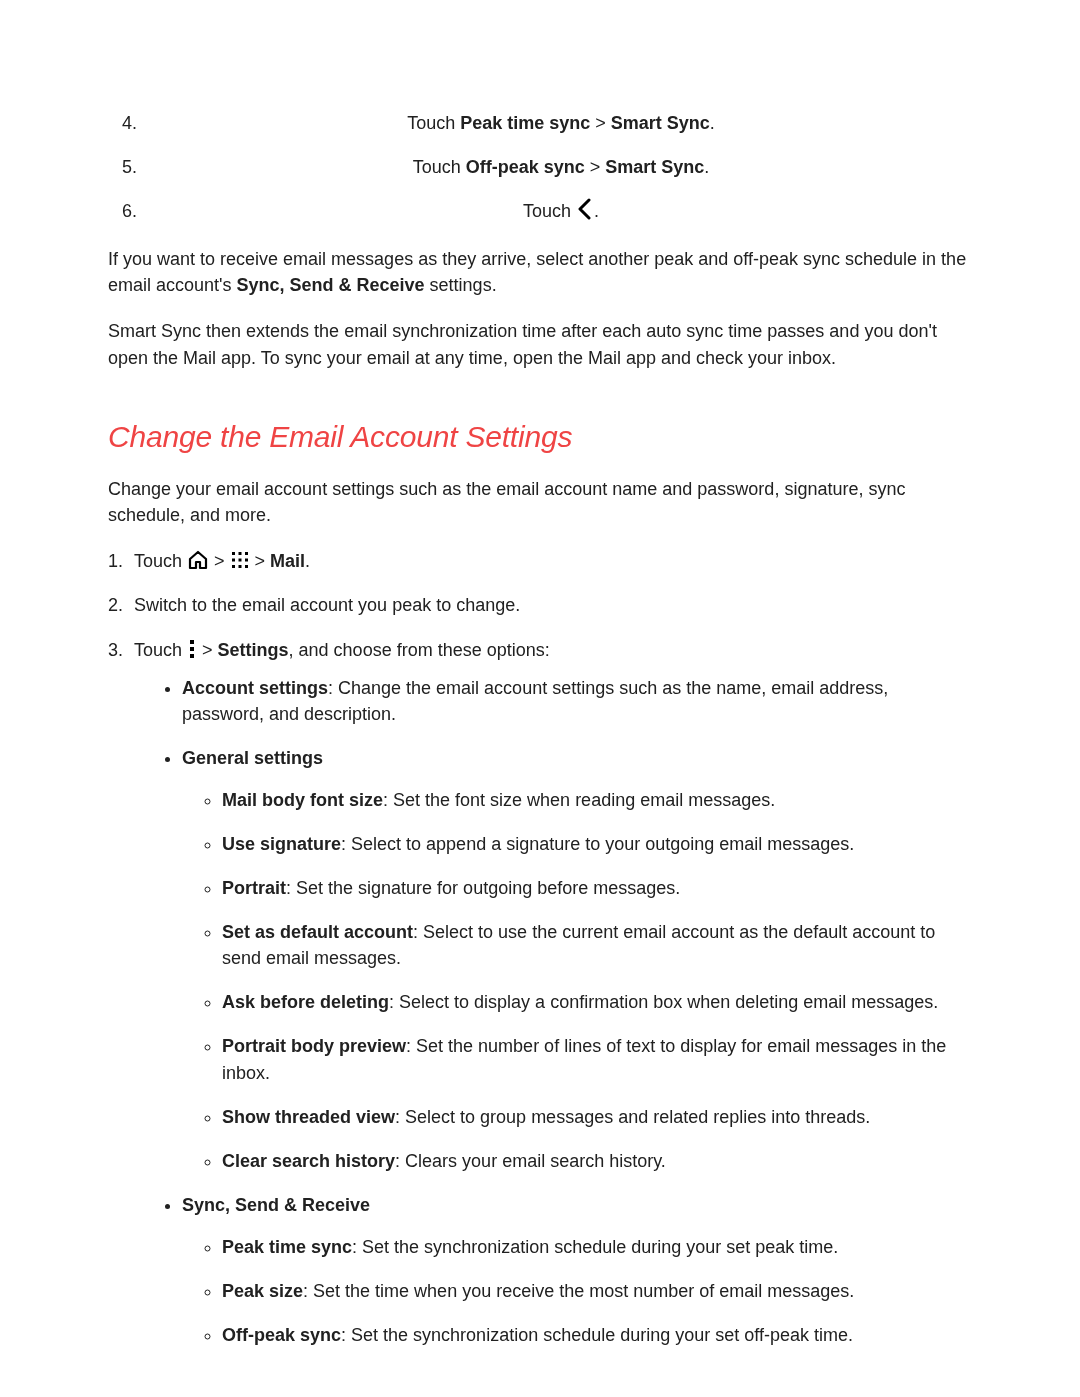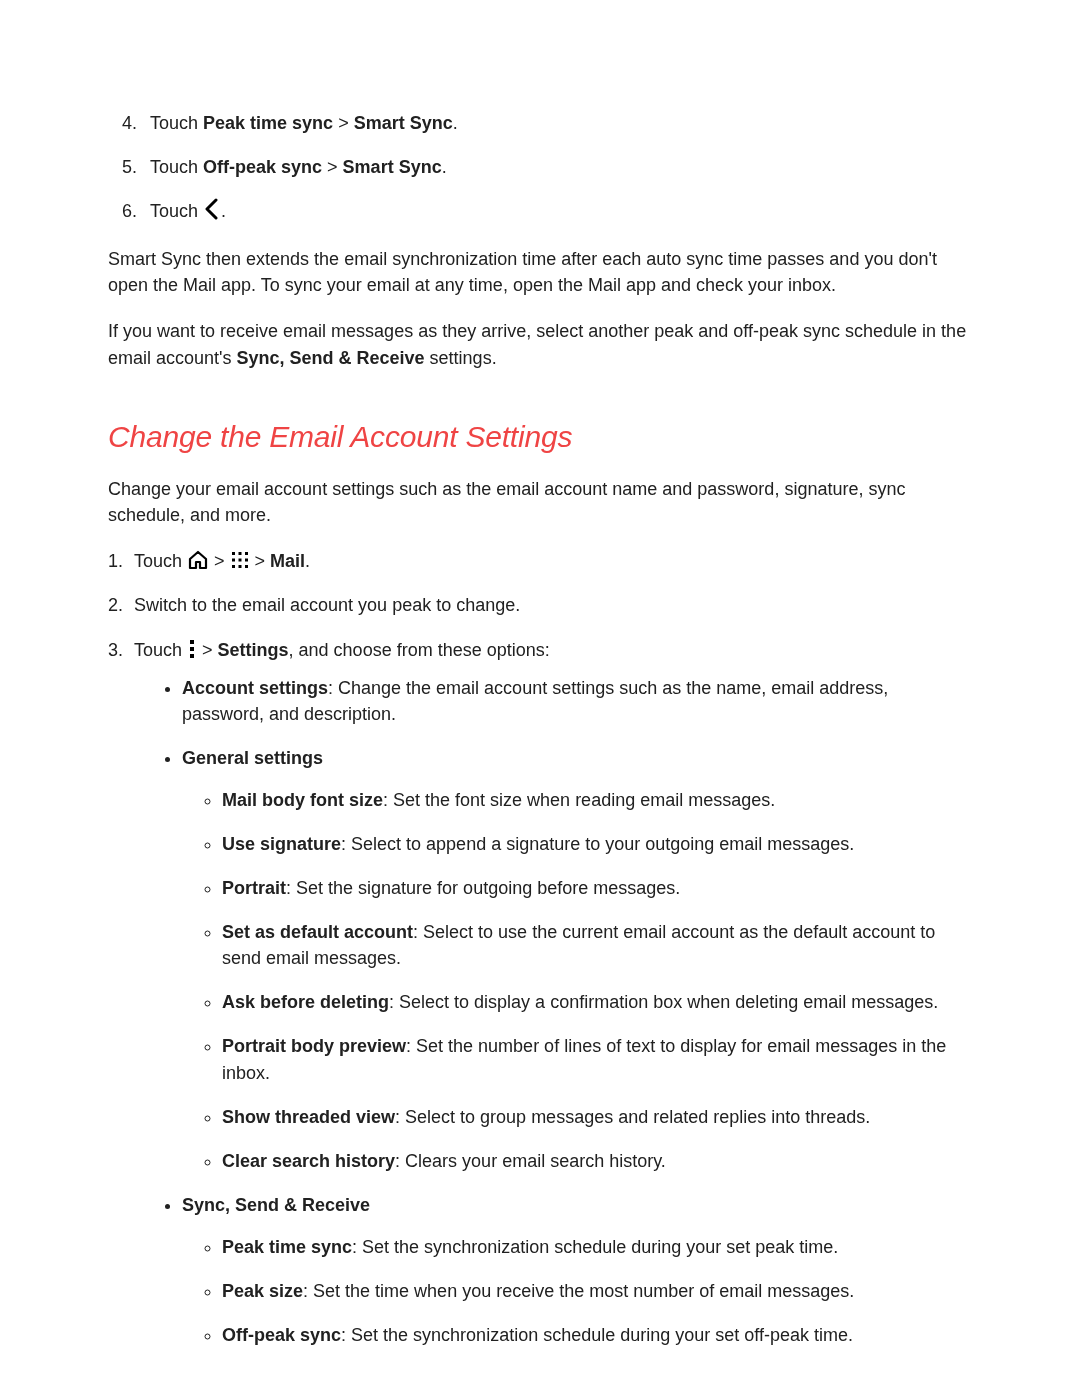--- a/index.html
+++ b/index.html
@@ -10,20 +10,21 @@
     font-size: 18px;
     line-height: 1.45;
     padding: 110px 108px 60px 108px;
   }
   .content { width: 864px; margin: 0 auto; }
   ol.main-ol {
     counter-reset: mainstep 3;
     list-style: none;
     padding-left: 42px;
     margin-bottom: 22px;
+    text-align: center;
   }
   ol.main-ol > li {
     counter-increment: mainstep;
     position: relative;
     margin-bottom: 18px;
   }
   ol.main-ol > li::before {
     content: counter(mainstep) ".";
     position: absolute;
     left: -28px;
@@ -83,25 +84,25 @@
     <li>
       <span>Touch </span><b>Off-peak sync</b><span> &gt; </span><b>Smart Sync</b><span>.</span>
     </li>
     <li>
       <span>Touch </span><svg class="icon" width="18" height="22" viewBox="0 0 18 22">
           <path d="M13 2 L4 11 L13 20" stroke="#000" stroke-width="3" fill="none" stroke-linecap="round" stroke-linejoin="round"></path>
         </svg><span>.</span>
     </li>
   </ol>
 
-  <p class="para">Smart Sync then extends the email synchronization time after each auto sync time passes and you don't open the Mail app. To sync your email at any time, open the Mail app and check your inbox.</p>
-
   <p class="para">
     <span>If you want to receive email messages as they arrive, select another peak and off-peak sync schedule in the email account's </span><b>Sync, Send &amp; Receive</b><span> settings.</span>
   </p>
+
+  <p class="para">Smart Sync then extends the email synchronization time after each auto sync time passes and you don't open the Mail app. To sync your email at any time, open the Mail app and check your inbox.</p>
 
   <h2 class="section-heading">Change the Email Account Settings</h2>
 
   <p class="para">Change your email account settings such as the email account name and password, signature, sync schedule, and more.</p>
 
   <ol class="sub-ol">
     <li>
       <span>Touch </span><svg class="icon" width="22" height="20" viewBox="0 0 22 20">
           <path d="M3 9 L11 2 L19 9 L19 18 L13 18 L13 12 L9 12 L9 18 L3 18 Z" fill="none" stroke="#000" stroke-width="2.2" stroke-linejoin="round"></path>
         </svg><span> &gt; </span><svg class="icon" width="20" height="20" viewBox="0 0 20 20">

